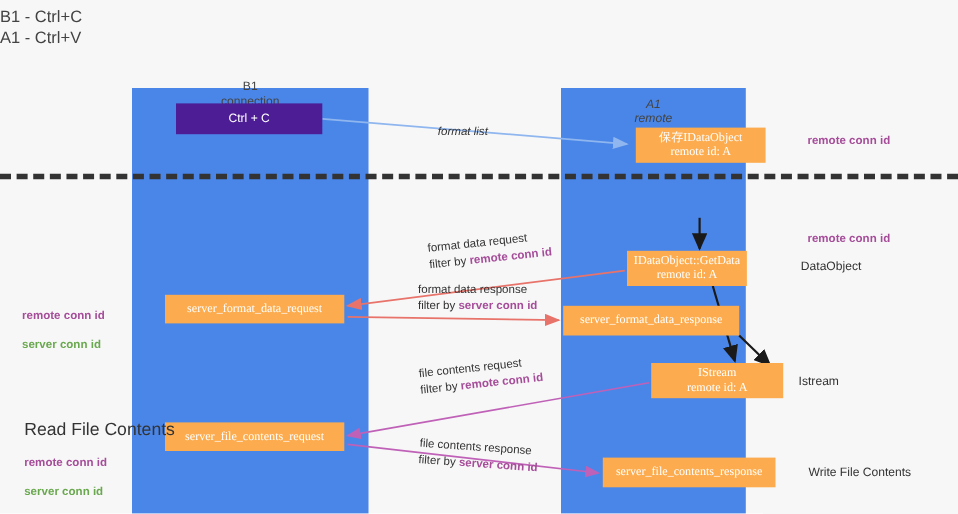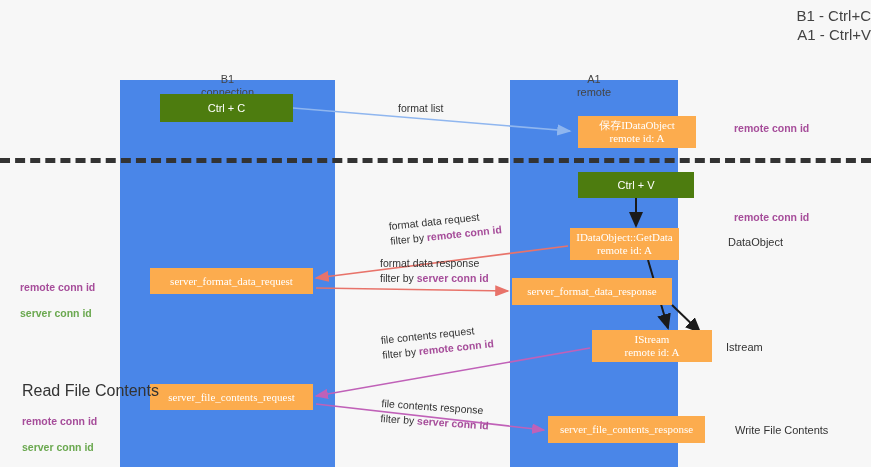--- a/index.html
+++ b/index.html
@@ -24,56 +24,56 @@
     background: #4a86e8;
   }
   #lane-b1 { left: 120px; top: 80px; width: 215px; height: 387px; }
   #lane-a1 { left: 510px; top: 80px; width: 168px; height: 387px; }
 
   
   #title {
     position: absolute;
     left: 0; top: 6px;
     width: 871px;
-    text-align: right;
+    text-align: left;
     font-size: 15px;
     color: #434343;
     line-height: 19px;
     white-space: pre-line;
   }
 
   
   .lane-header {
     position: absolute;
     text-align: center;
     font-size: 11px;
     color: #444;
     line-height: 13px;
     white-space: pre-line;
     margin-top: 26px;
   }
   #hdr-b1 { left: 120px; top: 47px; width: 215px; }
-  #hdr-a1 { left: 510px; top: 47px; width: 168px; }
+  #hdr-a1 { left: 510px; top: 63px; width: 168px; font-style: italic; }
 
   
   .box {
     position: absolute;
     box-sizing: border-box;
     display: flex;
     flex-direction: column;
     align-items: center;
     justify-content: center;
     text-align: center;
     color: #ffffff;
     font-size: 11px;
     line-height: 13px;
     white-space: pre-line;
     z-index: 4;
   }
-  .box.green  { background: #4d7c0f; }
+  .box.green  { background: #4c1d95; }
   .box.orange { background: #fcac4e; font-family: Liberation Serif, serif; }
 
   #box-ctrl-c   { left: 160px; top: 94px;  width: 133px; height: 28px; }
   #box-dataobj  { left: 578px; top: 116px; width: 118px; height: 32px; }
   #box-ctrl-v   { left: 578px; top: 172px; width: 116px; height: 26px; }
   #box-getdata  { left: 570px; top: 228px; width: 109px; height: 32px; }
   #box-req      { left: 150px; top: 268px; width: 163px; height: 26px; }
   #box-resp     { left: 512px; top: 278px; width: 160px; height: 27px; }
   #box-istream  { left: 592px; top: 330px; width: 120px; height: 32px; }
   #box-filereq  { left: 150px; top: 384px; width: 163px; height: 26px; }
@@ -105,21 +105,21 @@
   .edge-label {
     position: absolute;
     font-size: 10.5px;
     line-height: 15px;
     color: #333333;
     z-index: 6;
     white-space: nowrap;
   }
   .edge-label .hl { color: #a64d9a; font-weight: bold; }
 
-  #el-format-list { left: 398px; top: 101px; }
+  #el-format-list { left: 398px; top: 113px; font-style: italic; }
   #el-fdreq  { left: 388px; top: 219px; transform: rotate(-6deg); transform-origin: left top; }
   #el-fdresp { left: 380px; top: 256px; }
   #el-fcreq  { left: 380px; top: 333px; transform: rotate(-6deg); transform-origin: left top; }
   #el-fcresp { left: 382px; top: 396px; transform: rotate(4deg); transform-origin: left top; }
 
   
   #divider {
     position: absolute;
     left: 0; top: 158px;
     width: 871px; height: 0;
@@ -180,21 +180,20 @@
     <path d="M672,305 L700,332" stroke="#1a1a1a" stroke-width="2" fill="none" marker-end="url(#ah-black)"></path>
 
     <path d="M590,348 L316,396" stroke="#c061b8" stroke-width="1.5" fill="none" marker-end="url(#ah-magenta)"></path>
 
     <path d="M316,404 L544,430" stroke="#c061b8" stroke-width="1.5" fill="none" marker-end="url(#ah-magenta)"></path>
   </svg>
 
   <div id="box-ctrl-c" class="box green">Ctrl + C</div>
   <div id="box-dataobj" class="box orange">保存IDataObject
 remote id: A</div>
-  <div id="box-ctrl-v" class="box green">Ctrl + V</div>
   <div id="box-getdata" class="box orange">IDataObject::GetData
 remote id: A</div>
   <div id="box-req" class="box orange">server_format_data_request</div>
   <div id="box-resp" class="box orange">server_format_data_response</div>
   <div id="box-istream" class="box orange">IStream
 remote id: A</div>
   <div id="box-filereq" class="box orange">server_file_contents_request</div>
   <div id="box-fileresp" class="box orange">server_file_contents_response</div>
 
   <div id="divider"></div>

